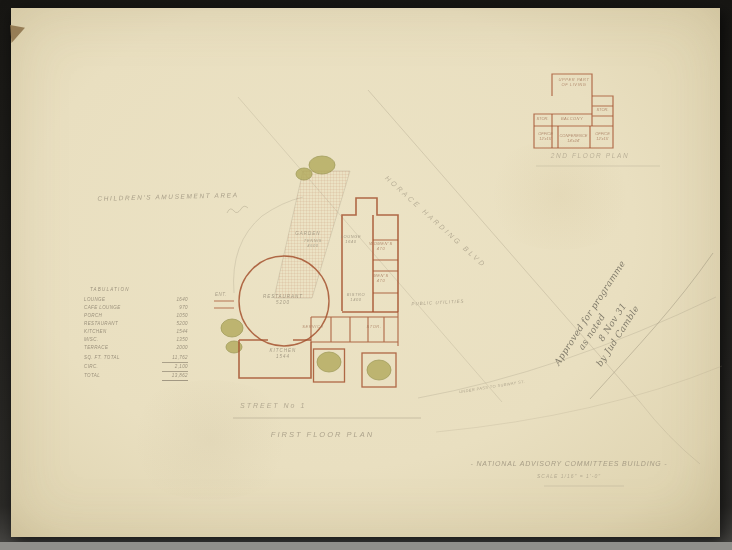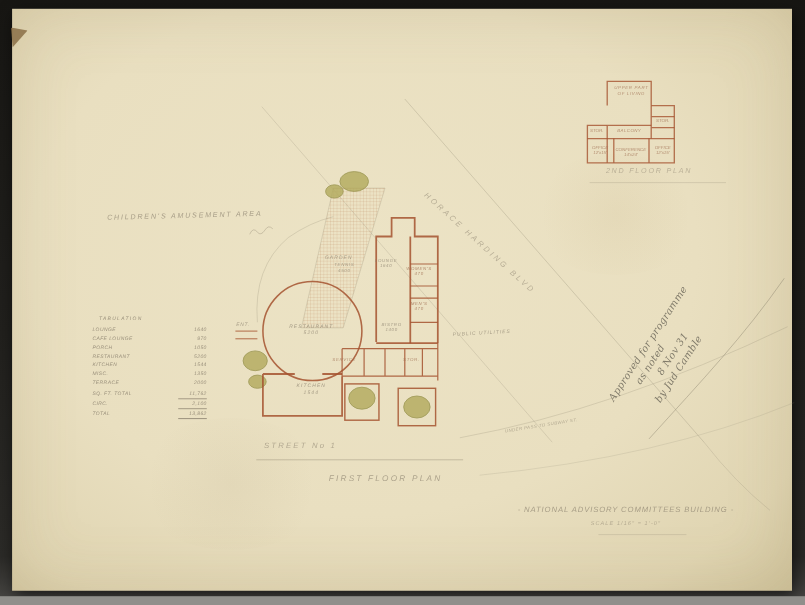--- a/index.html
+++ b/index.html
@@ -101,21 +101,21 @@
       <path d="M592,96 L592,126 M592,106 L613,106 M592,116 L613,116"></path>
     </g>
   </svg>
 
   <div class="lbl" style="left:84px;top:193px;width:168px;font-size:6.5px;letter-spacing:1.6px;opacity:.7;transform:rotate(-1.5deg);">CHILDREN'S AMUSEMENT AREA</div>
 
   <div class="lbl" style="left:383px;top:168px;width:150px;font-size:7px;letter-spacing:2.6px;opacity:.55;transform:rotate(42deg);transform-origin:left top;">HORACE HARDING BLVD</div>
 
   <div class="lbl" style="left:240px;top:401px;width:110px;font-size:7px;letter-spacing:2px;opacity:.6;text-align:left;">STREET  No 1</div>
 
-  <div class="lbl" style="left:278px;top:430px;width:145px;font-size:7.5px;letter-spacing:2px;opacity:.65;text-align:center;">FIRST FLOOR PLAN</div>
+  <div class="lbl" style="left:250px;top:430px;width:145px;font-size:7.5px;letter-spacing:2px;opacity:.65;text-align:center;">FIRST FLOOR PLAN</div>
 
   <div class="lbl" style="left:534px;top:152px;width:112px;font-size:6.5px;letter-spacing:1.6px;opacity:.5;">2ND FLOOR PLAN</div>
 
   <div class="lbl" style="left:446px;top:384px;width:92px;font-size:4px;letter-spacing:.4px;opacity:.6;transform:rotate(-9deg);">UNDER PASS TO SUBWAY ST.</div>
 
   <div class="lbl" style="left:405px;top:300px;width:66px;font-size:4.5px;letter-spacing:.9px;opacity:.7;transform:rotate(-3deg);">PUBLIC UTILITIES</div>
 
   <div class="lbl" style="left:448px;top:459px;width:242px;font-size:7px;letter-spacing:.8px;opacity:.7;">- NATIONAL ADVISORY COMMITTEES BUILDING -</div>
   <div class="lbl" style="left:448px;top:473px;width:242px;font-size:5px;letter-spacing:1px;opacity:.55;">SCALE  1/16" = 1'-0"</div>
 

